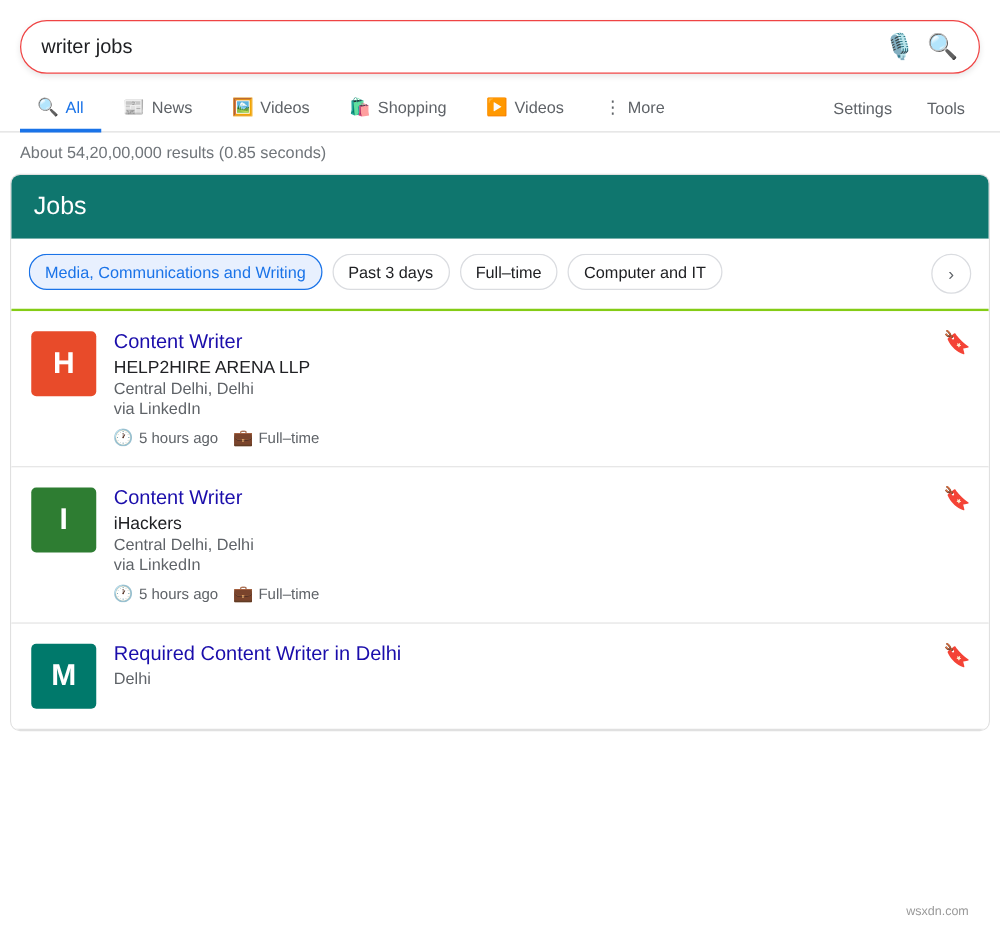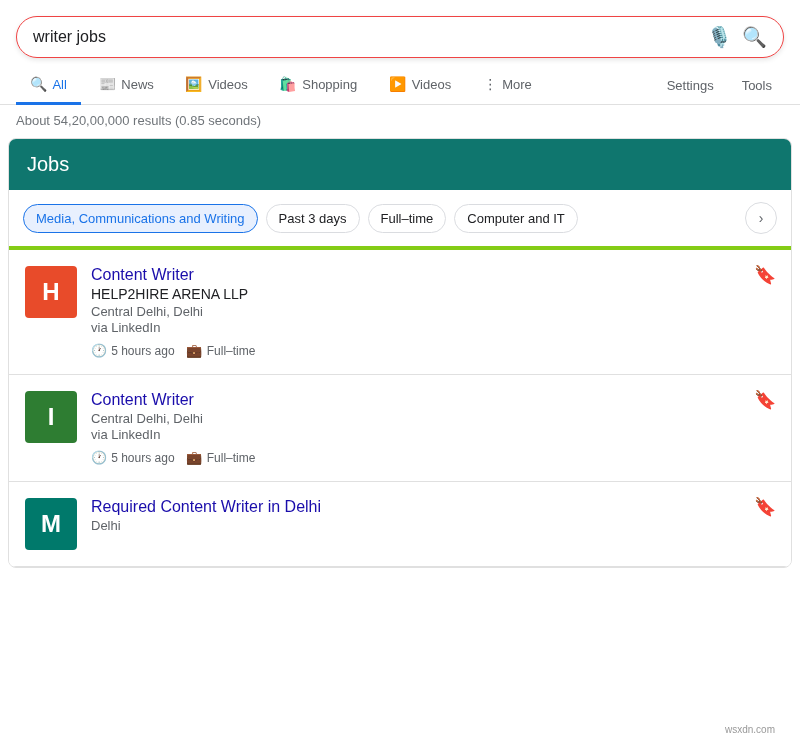--- a/index.html
+++ b/index.html
@@ -105,24 +105,24 @@
     }
     .jobs-header-subtitle {
       color: #c5d9f7;
       font-size: 13px;
       margin-top: 2px;
     }
 
     
     .filter-chips-wrapper {
       display: flex;
-      align-items: center;
+      align-items: flex-start;
       padding: 12px 14px;
       background: #fff;
-      border-bottom: 4px solid #84cc16;
+      border-bottom: 2px solid #84cc16;
       overflow: hidden;
     }
     .filter-chips {
       display: flex;
       gap: 8px;
       flex: 1;
       overflow: hidden;
     }
     .chip {
       border: 1px solid #dadce0;
@@ -317,20 +317,21 @@
         </div>
       </div>
     </div>
     <div class="bookmark-btn">🔖</div>
   </div>
 
   <div class="job-item">
     <div class="job-logo logo-green">I</div>
     <div class="job-details">
       <div class="job-title">Content Writer</div>
+      <div class="job-company">iHackers</div>
       <div class="job-location">Central Delhi, Delhi</div>
       <div class="job-via">via LinkedIn</div>
       <div class="job-meta">
         <div class="job-meta-item">
           <span class="meta-icon">🕐</span>
           <span>5 hours ago</span>
         </div>
         <div class="job-meta-item">
           <span class="meta-icon">💼</span>
           <span>Full–time</span>

